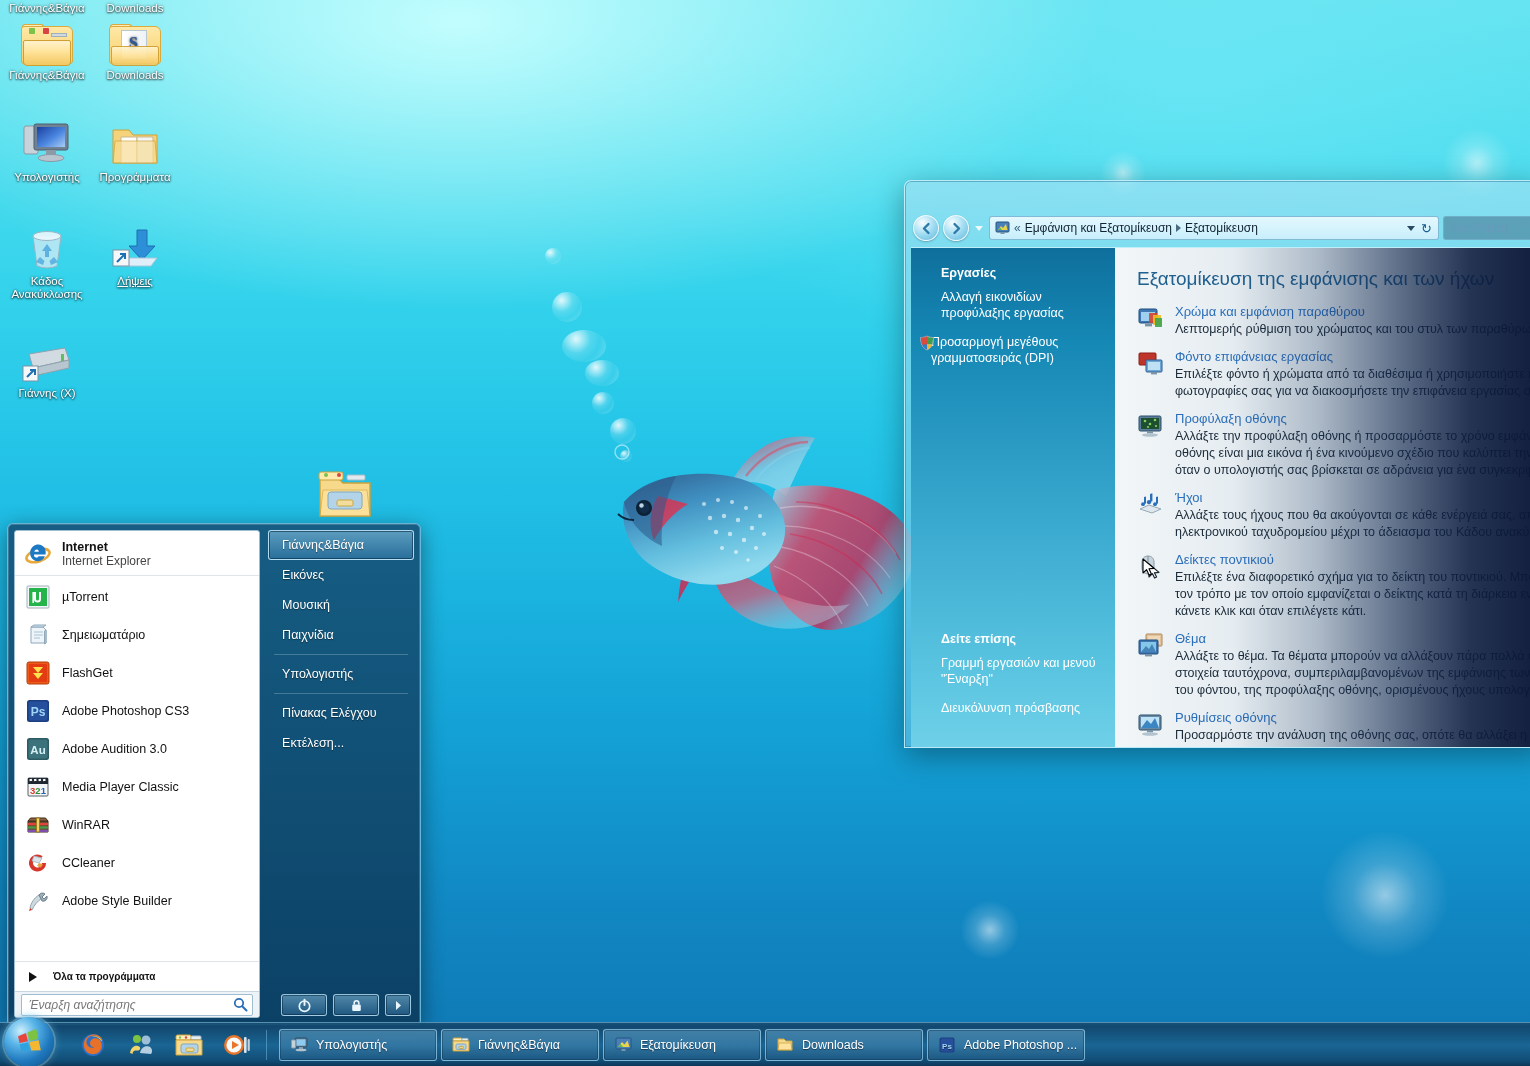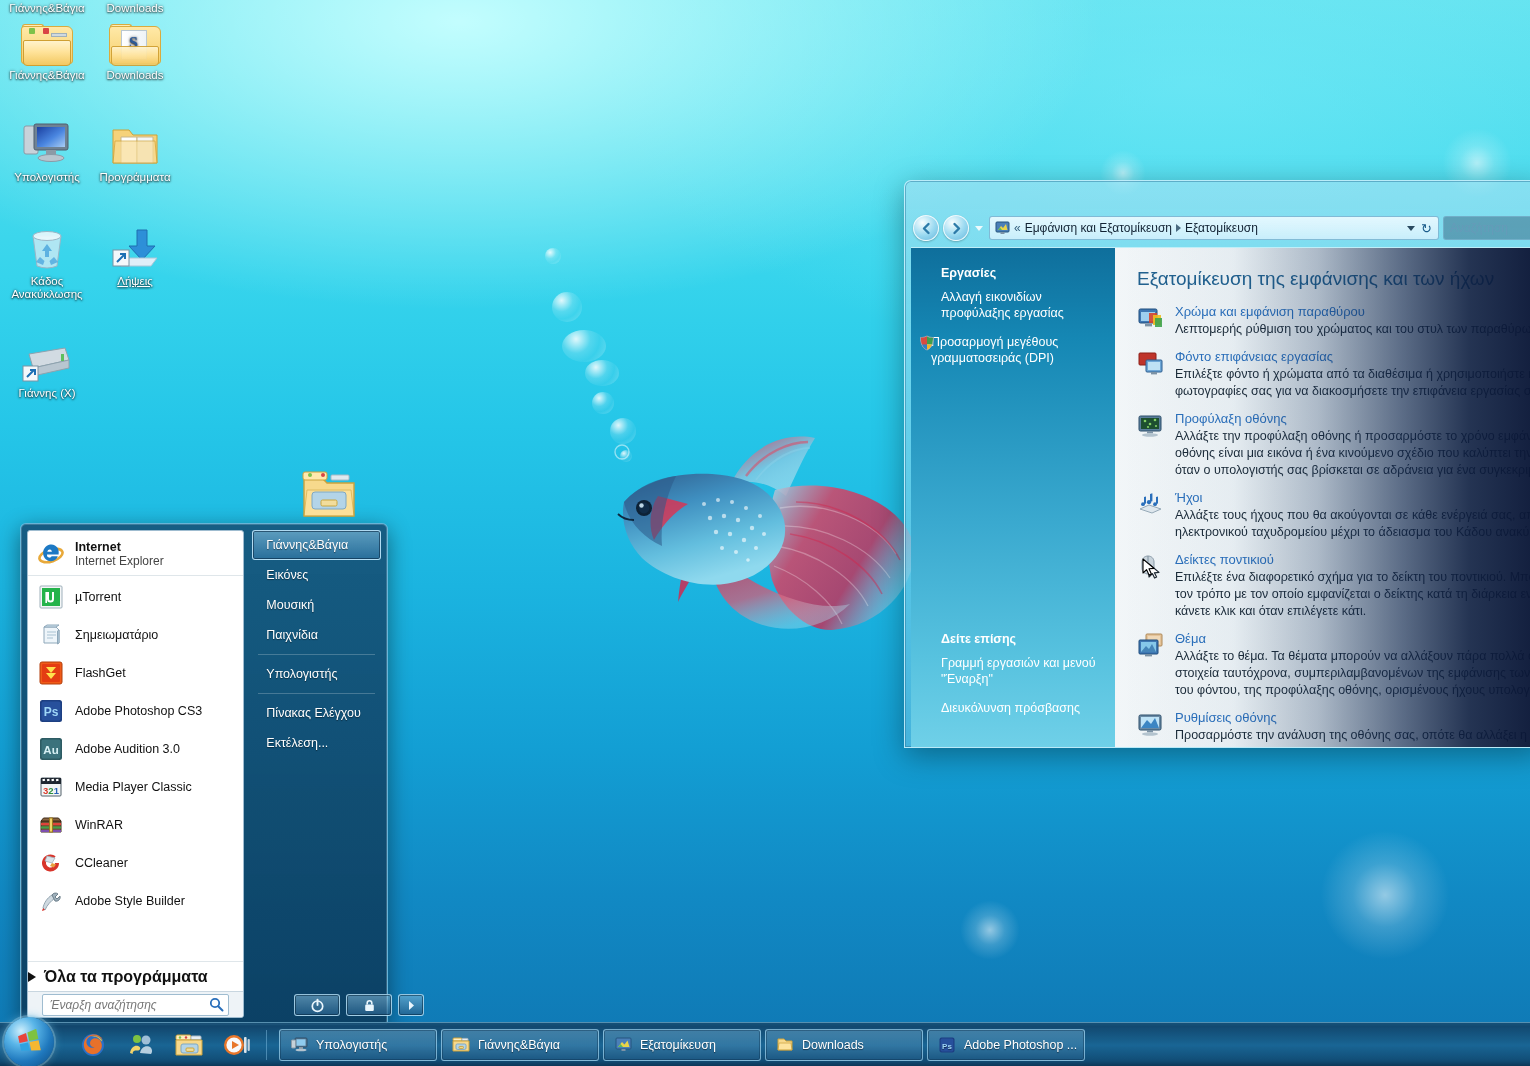--- a/index.html
+++ b/index.html
@@ -75,22 +75,22 @@
   }
   .folder .front {
     position:absolute; left:2px; bottom:0px; width:48px; height:26px; border-radius:2px 2px 4px 4px;
     background: linear-gradient(to bottom, #fff3cd 0%, #ffe39a 45%, #f2c861 100%);
     border:1px solid #cf9f32;
   }
 
   
   #startmenu {
     position: absolute;
-    left: 20px; top: 523px;
-    width: 368px; height: 502px;
+    left: 7px; top: 523px;
+    width: 414px; height: 502px;
     border-radius: 6px 6px 4px 4px;
     background: linear-gradient(to bottom, rgba(22,86,124,0.93), rgba(12,62,96,0.95));
     border: 1px solid rgba(120,200,235,0.85);
     box-shadow: 0 0 0 1px rgba(255,255,255,0.18) inset, 0 6px 22px rgba(0,0,0,0.45);
     padding: 6px;
     display: flex;
   }
   #sm-left {
     width: 253px;
     background: #fff;
@@ -106,33 +106,33 @@
     height: 38px; padding-left: 10px; gap: 11px;
     color: #111; font-size: 12.5px;
     cursor: default;
   }
   .sm-item .ico { width: 26px; height: 26px; flex: none; display:flex; align-items:center; justify-content:center; }
   .sm-item .txt2 { display:flex; flex-direction:column; line-height:14px; }
   .sm-item .t-main { font-weight: bold; font-size: 12.5px; }
   .sm-item .t-sub { color:#444; font-size:12px; }
   #sm-allprograms {
     border-top: 1px solid #dfe6ea;
-    display:flex; align-items:center; gap:8px;
-    height: 30px; padding-left: 0;
-    font-weight: bold; font-size: 16px; color:#111;
+    display:flex; align-items:center; gap:16px;
+    height: 30px; padding-left: 14px;
+    font-weight: bold; font-size: 10px; color:#111;
   }
   #sm-allprograms .arrow {
     width:0;height:0;border-left:8px solid #111;border-top:5px solid transparent;border-bottom:5px solid transparent;
   }
   #sm-searchrow {
     height: 26px; padding: 0; display:flex; align-items:center;
     background: #eef3f7; border-top:1px solid #c8d6e0;
   }
   #sm-search {
-    flex:1; height:22px; margin:2px 14px; background:#fff; border:1px solid #9fbcd0; border-radius:2px;
+    flex:1; height:22px; margin:2px 6px; background:#fff; border:1px solid #9fbcd0; border-radius:2px;
     display:flex; align-items:center; padding: 0 4px 0 7px;
   }
   #sm-search input {
     flex:1; border:none; outline:none; font-size:12px; color:#333;
     font-family:"Liberation Sans",sans-serif; background:transparent;
   }
   #sm-search input::placeholder { color:#777; font-style: italic; }
 
   #sm-right {
     width: 150px; margin-left: 8px; position: relative;

